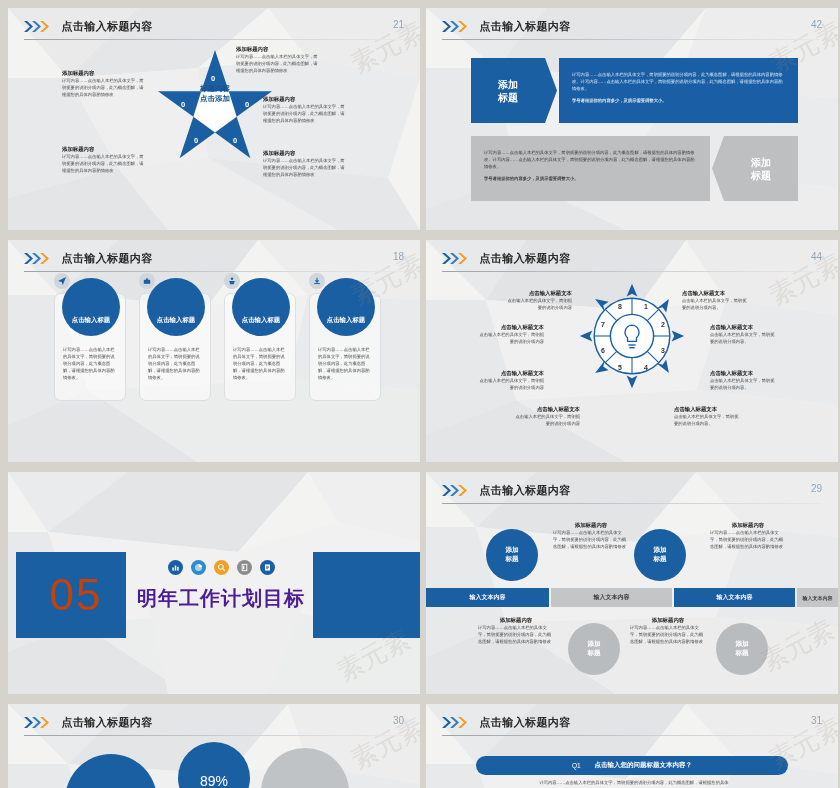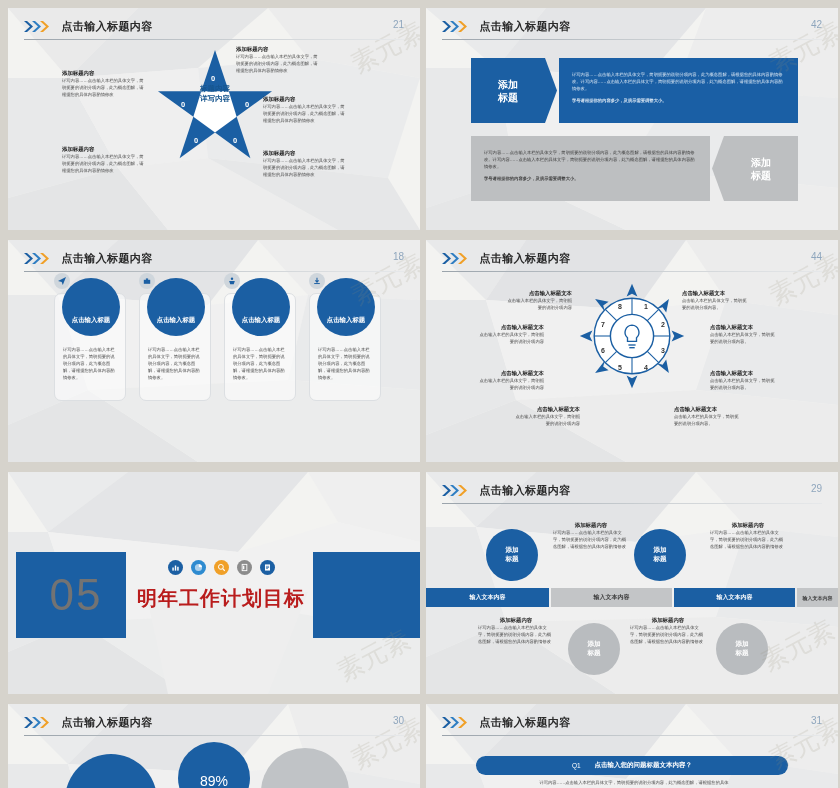--- a/index.html
+++ b/index.html
@@ -94,25 +94,25 @@
   .w27{position:absolute;width:66px;}
   .w27.r{text-align:left;}
   .w27.l{text-align:right;}
 
   
   .d28-l{position:absolute;left:8px;top:80px;width:110px;height:86px;background:#1b5fa3;}
   .d28-r{position:absolute;left:305px;top:80px;width:110px;height:86px;background:#1b5fa3;}
   .d28-num{
     position:absolute;left:8px;top:80px;width:120px;height:86px;
     display:flex;align-items:center;justify-content:center;
-    font-size:44px;color:#737373;font-weight:300;letter-spacing:2px;
+    font-size:44px;color:#c2410c;font-weight:300;letter-spacing:2px;
   }
   .d28-title{
     position:absolute;left:118px;top:113px;width:190px;text-align:center;
-    font-size:20px;font-weight:bold;color:#b91c1c;letter-spacing:1px;
+    font-size:20px;font-weight:bold;color:#4c1d95;letter-spacing:1px;
   }
   .d28-icons{
     position:absolute;left:118px;top:88px;width:190px;
     display:flex;justify-content:center;gap:8px;
   }
   .d28-icons i{
     width:15px;height:15px;border-radius:50%;display:flex;
     align-items:center;justify-content:center;font-style:normal;
   }
 
@@ -185,21 +185,21 @@
       </svg>
     </div>
     <div class="starnum" style="left:203px;top:66px;">0</div>
     <div class="starnum" style="left:237px;top:92px;">0</div>
     <div class="starnum" style="left:225px;top:128px;">0</div>
     <div class="starnum" style="left:186px;top:128px;">0</div>
     <div class="starnum" style="left:173px;top:92px;">0</div>
 
     <div class="s24-center">
       <div>标题内容</div>
-        <div>详写内容</div>
+        <div>点击添加</div>
     </div>
 
     <div class="s24-blk" style="left:228px;top:38px;">
       <div class="t-head">添加标题内容</div>
       <div class="t-body">详写内容……点击输入本栏的具体文字，简明扼要的说明分项内容，此为概念图解，请根据您的具体内容酌情修改</div>
     </div>
     <div class="s24-blk" style="left:255px;top:88px;">
       <div class="t-head">添加标题内容</div>
       <div class="t-body">详写内容……点击输入本栏的具体文字，简明扼要的说明分项内容，此为概念图解，请根据您的具体内容酌情修改</div>
     </div>

